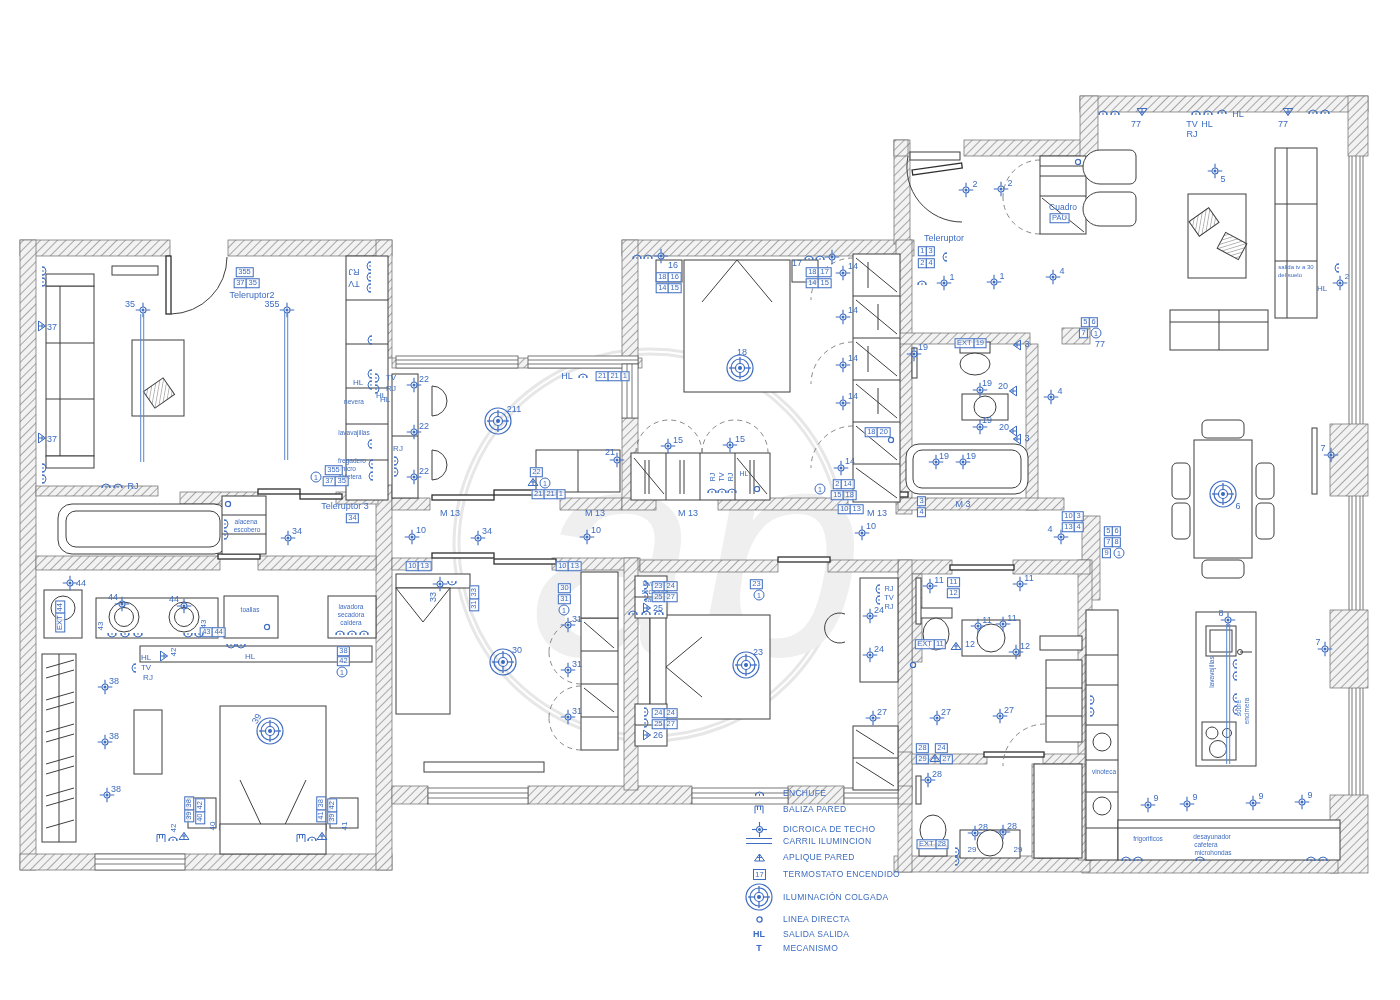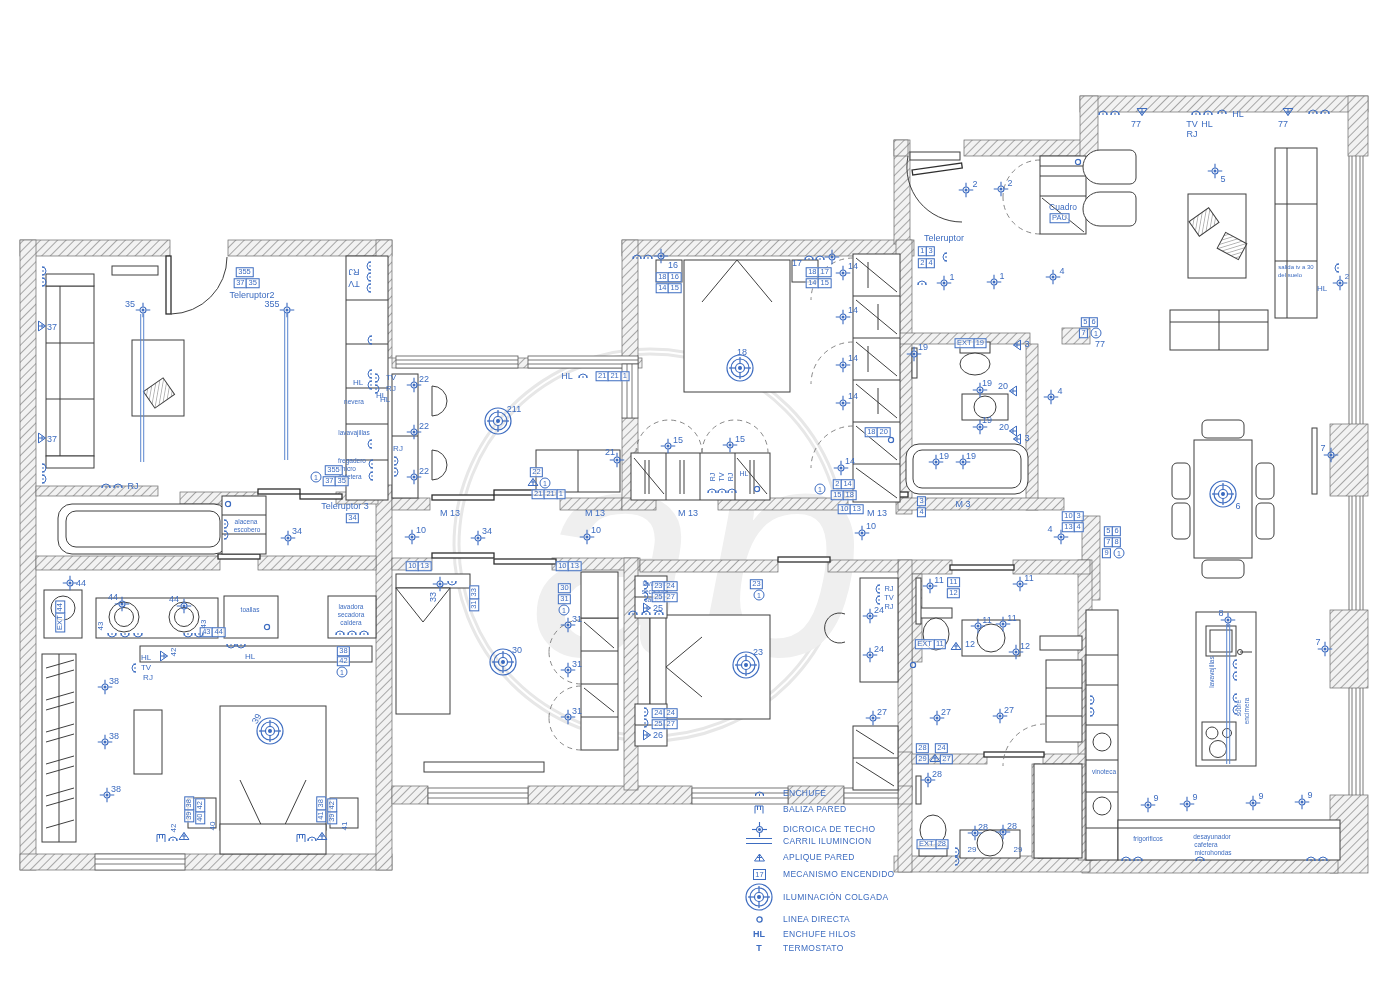--- a/index.html
+++ b/index.html
@@ -2116,21 +2116,21 @@
               <line x1="3" y1="4.5" x2="8" y2="4.5"></line>
             </g>
           </svg>
         </span>
         <span class="lg-lb">APLIQUE PARED</span>
       </div>
       <div class="lg-row" style="top: 85px;">
         <span class="lg-ic">
           <span class="bx">17</span>
         </span>
-        <span class="lg-lb">MECANISMO ENCENDIDO</span>
+        <span class="lg-lb">TERMOSTATO ENCENDIDO</span>
       </div>
       <div class="lg-row" style="top: 108px;">
         <span class="lg-ic">
           <svg width="30" height="30" viewBox="0 0 30 30">
             <g stroke="#3d6cc0" fill="none" stroke-width="1.2">
               <circle cx="15" cy="15" r="13"></circle>
               <circle cx="15" cy="15" r="9"></circle>
               <line x1="15" y1="4" x2="15" y2="11"></line>
               <line x1="15" y1="19" x2="15" y2="26"></line>
               <line x1="4" y1="15" x2="11" y2="15"></line>
@@ -2147,23 +2147,23 @@
           <svg width="7" height="7">
             <circle cx="3.5" cy="3.5" r="2.6" fill="none" stroke="#3d6cc0" stroke-width="1.3"></circle>
           </svg>
         </span>
         <span class="lg-lb">LINEA DIRECTA</span>
       </div>
       <div class="lg-row" style="top: 145px;">
         <span class="lg-ic">
           <span class="lg-badge">HL</span>
         </span>
-        <span class="lg-lb">ENCHUFE HILOS</span>
+        <span class="lg-lb">SALIDA SALIDA</span>
       </div>
       <div class="lg-row" style="top: 159px;">
         <span class="lg-ic">
           <span class="lg-badge">T</span>
         </span>
-        <span class="lg-lb">TERMOSTATO</span>
+        <span class="lg-lb">MECANISMO</span>
       </div>
     </div>
 
 </div>
 
 </body></html>

